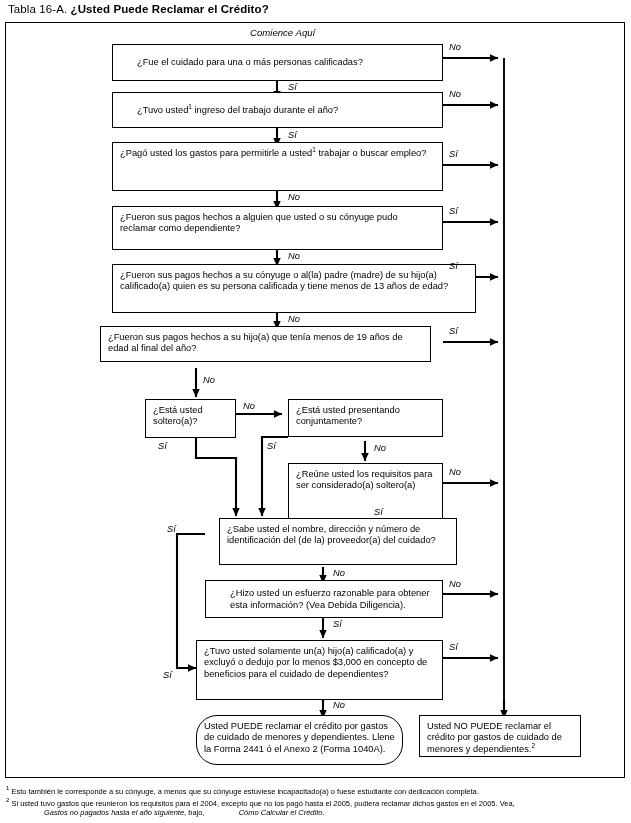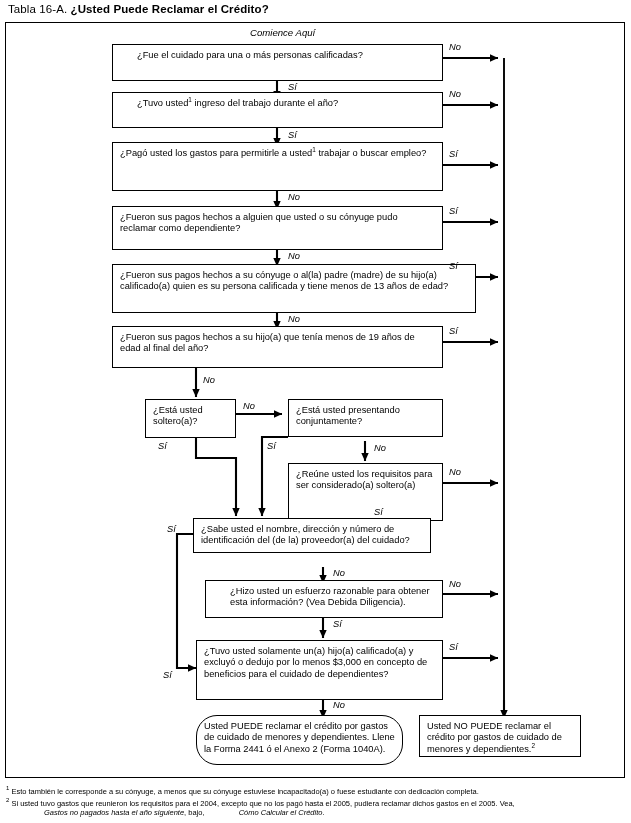--- a/index.html
+++ b/index.html
@@ -31,21 +31,21 @@
   .nodebox{
     position:absolute;
     border:1.6px solid #000;
     box-sizing:border-box;
     background:#fff;
     font-size:9.3px;
     line-height:11.4px;
     padding:5px 6px 4px 7px;
     color:#000;
   }
-  .nodebox.center-v{display:flex;align-items:flex-start;padding-left:24px;}
+  .nodebox.center-v{display:flex;align-items:center;padding-left:24px;}
   .nodebox .txt{display:block;}
 
   .elabel{
     position:absolute;
     font-size:9.3px;
     font-style:italic;
     color:#000;
     white-space:nowrap;
   }
   .startlabel{
@@ -149,37 +149,37 @@
   </div>
 
   <div class="nodebox" style="left:112px;top:206px;width:331px;height:44px;">
     <span class="txt">¿Fueron sus pagos hechos a alguien que usted o su cónyuge pudo reclamar como dependiente?</span>
   </div>
 
   <div class="nodebox" style="left:112px;top:264px;width:364px;height:49px;">
     <span class="txt">¿Fueron sus pagos hechos a su cónyuge o al(la) padre (madre) de su hijo(a) calificado(a) quien es su persona calificada y tiene menos de 13 años de edad?</span>
   </div>
 
-  <div class="nodebox" style="left:112px;top:326px;width:331px;height:42px;">
+  <div class="nodebox" style="left:100px;top:326px;width:331px;height:36px;">
     <span class="txt">¿Fueron sus pagos hechos a su hijo(a) que tenía menos de 19 años de edad al final del año?</span>
   </div>
 
   <div class="nodebox" style="left:288px;top:399px;width:155px;height:38px;">
     <span class="txt">¿Está usted presentando conjuntamente?</span>
   </div>
 
   <div class="nodebox" style="left:145px;top:399px;width:91px;height:39px;">
     <span class="txt">¿Está usted soltero(a)?</span>
   </div>
 
   <div class="nodebox" style="left:288px;top:463px;width:155px;height:58px;">
     <span class="txt">¿Reúne usted los requisitos para ser considerado(a) soltero(a)</span>
   </div>
 
-  <div class="nodebox" style="left:193px;top:518px;width:238px;height:35px;">
+  <div class="nodebox" style="left:219px;top:518px;width:238px;height:47px;">
     <span class="txt">¿Sabe usted el nombre, dirección y número de identificación del (de la) proveedor(a) del cuidado?</span>
   </div>
 
   <div class="nodebox center-v" style="left:205px;top:580px;width:238px;height:38px;">
     <span class="txt">¿Hizo usted un esfuerzo razonable para obtener esta información? (Vea Debida Diligencia).</span>
   </div>
 
   <div class="nodebox" style="left:196px;top:640px;width:247px;height:60px;">
     <span class="txt">¿Tuvo usted solamente un(a) hijo(a) calificado(a) y excluyó o dedujo por lo menos $3,000 en concepto de beneficios para el cuidado de dependientes?</span>
   </div>

